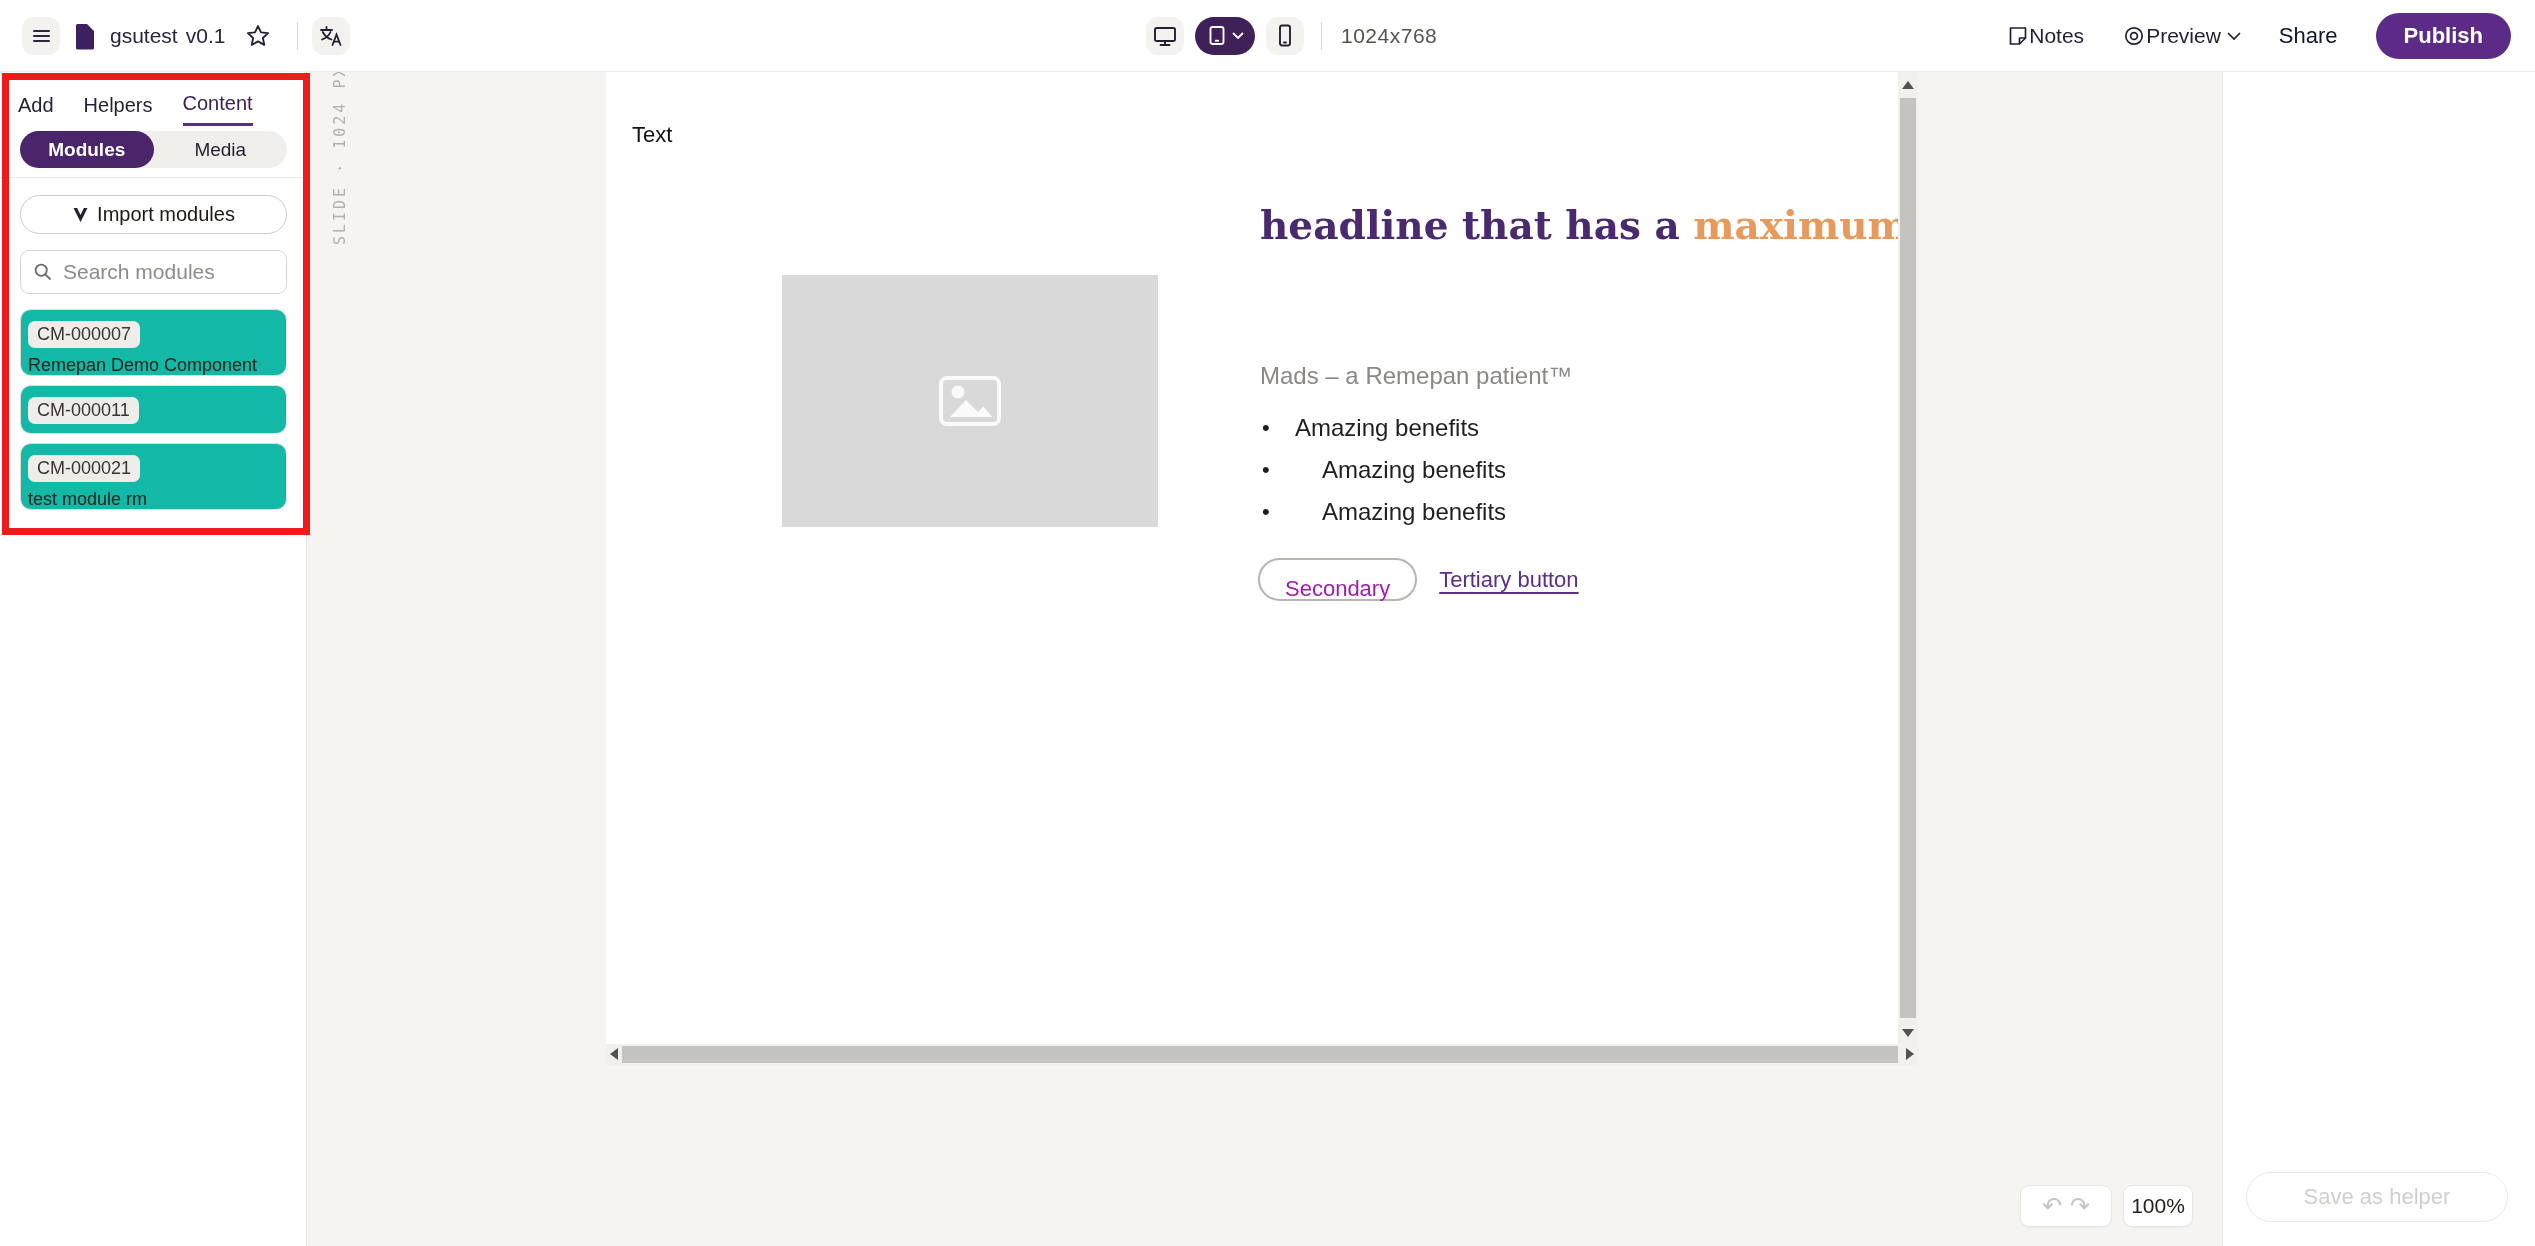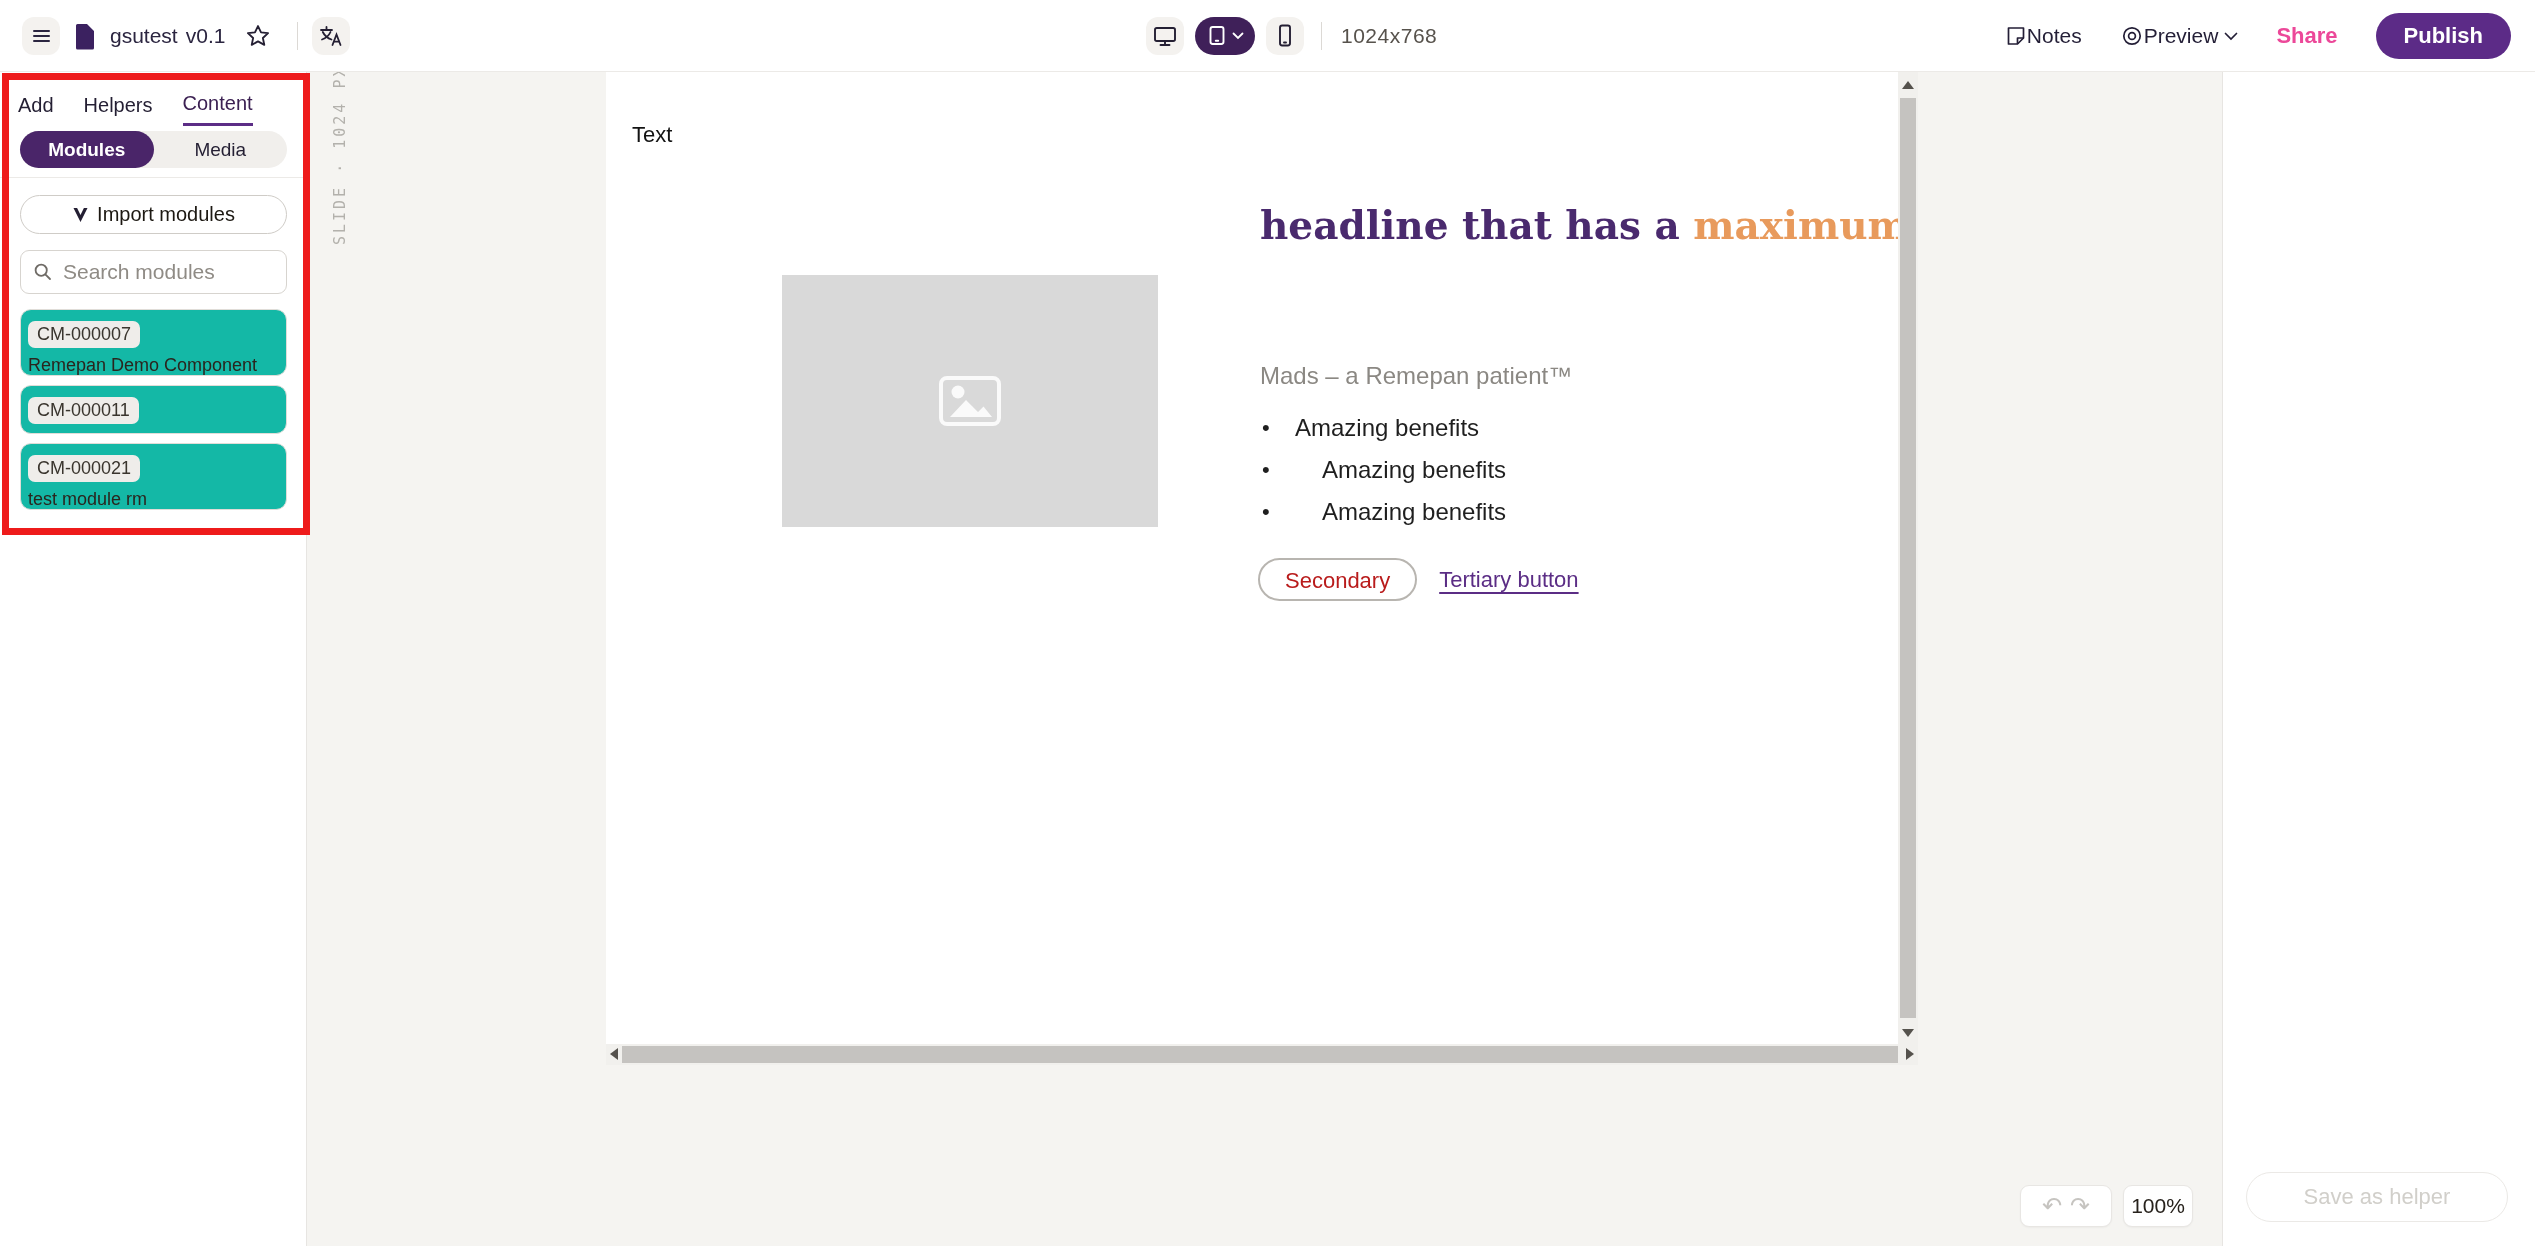--- a/index.html
+++ b/index.html
@@ -20,21 +20,21 @@
   .vdiv { width:1px; height:28px; background:#dcd9d5; }
 
   .tb-center { position:absolute; left:1146px; top:0; height:72px; display:flex; align-items:center; gap:11px; }
   .devpill { height:38px; width:60px; border-radius:19px; background:#3f2059; border:none;
              display:flex; align-items:center; justify-content:center; gap:5px; cursor:pointer; }
   .viewport-label { font-size:21px; color:#57524c; letter-spacing:0.5px; }
 
   .tb-right { position:absolute; right:24px; top:0; height:72px; display:flex; align-items:center; gap:38px; }
   .txtbtn { background:none; border:none; display:flex; align-items:center; 
             font-size:21px; color:#231e36; cursor:pointer; font-family:inherit; }
-  .share-btn { background:none; border:none; font-size:22px; font-weight:bold; color:#ec4899;
+  .share-btn { background:none; border:none; font-size:22px; font-weight:normal; color:#0f172a;
                cursor:pointer; font-family:inherit; }
   .publish-btn { height:46px; padding:0 28px; border-radius:23px; background:#5c2b87; color:#fff;
                  border:none; font-size:22px; font-weight:bold; cursor:pointer; font-family:inherit; }
 
   
   .sidebar { position:absolute; left:0; top:72px; width:307px; height:1174px;
              background:#fff; border-right:1px solid #e7e5e2; z-index:10; }
   .sb-tabs { display:flex; gap:30px; padding:20px 0 0 18px; font-size:20px; color:#241f33; }
   .sb-tab { background:none; border:none; font-size:20px; color:#241f33; cursor:pointer;
             font-family:inherit; padding-bottom:8px; }
@@ -79,22 +79,22 @@
               font-family:"DejaVu Serif", serif; font-weight:bold;
               font-size:39px; line-height:47px; color:#4a2a6e; }
   .headline .o { color:#e89a5c; }
   .slide-subtitle { position:absolute; left:654px; top:290px; font-size:24px; color:#8b8883; }
   .bullets { position:absolute; left:656px; top:342px; font-size:24px; color:#1f1f1f; }
   .bullet-row { display:flex; margin-bottom:15px; line-height:27px; }
   .bullet-dot { width:10px; font-size:22px; }
   .bullet-text { padding-left:23px; }
   .bullet-row.deep .bullet-text { padding-left:50px; }
   .slide-buttons { position:absolute; left:652px; top:486px; display:flex; align-items:center; gap:22px; }
-  .secondary-btn { height:43px; padding:8px 25px; border-radius:22px; border:2px solid #b8b5b0;
-                   background:#fff; color:#b91c1c; font-size:22px; cursor:pointer; font-family:inherit; }
+  .secondary-btn { height:43px; padding:16px 25px; border-radius:22px; border:2px solid #b8b5b0;
+                   background:#fff; color:#a21caf; font-size:22px; cursor:pointer; font-family:inherit; }
   .tertiary-btn { background:none; border:none; color:#5b2d85; font-size:22px; cursor:pointer;
                   text-decoration:underline; text-underline-offset:5px; font-family:inherit; }
 
   
   .vscroll { position:absolute; left:1898px; top:72px; width:20px; height:972px; background:#f1f0ed; z-index:6; }
   .vthumb { position:absolute; left:2px; top:26px; width:16px; height:920px; background:#c5c3c0; }
   .arr { position:absolute; width:0; height:0; }
   .arr-up   { left:4px; top:9px;  border-left:6px solid transparent; border-right:6px solid transparent; border-bottom:8px solid #55524d; }
   .arr-down { left:4px; bottom:7px; border-left:6px solid transparent; border-right:6px solid transparent; border-top:8px solid #55524d; }
   .hscroll { position:absolute; left:606px; top:1044px; width:1312px; height:21px; background:#f1f0ed; z-index:6; }

